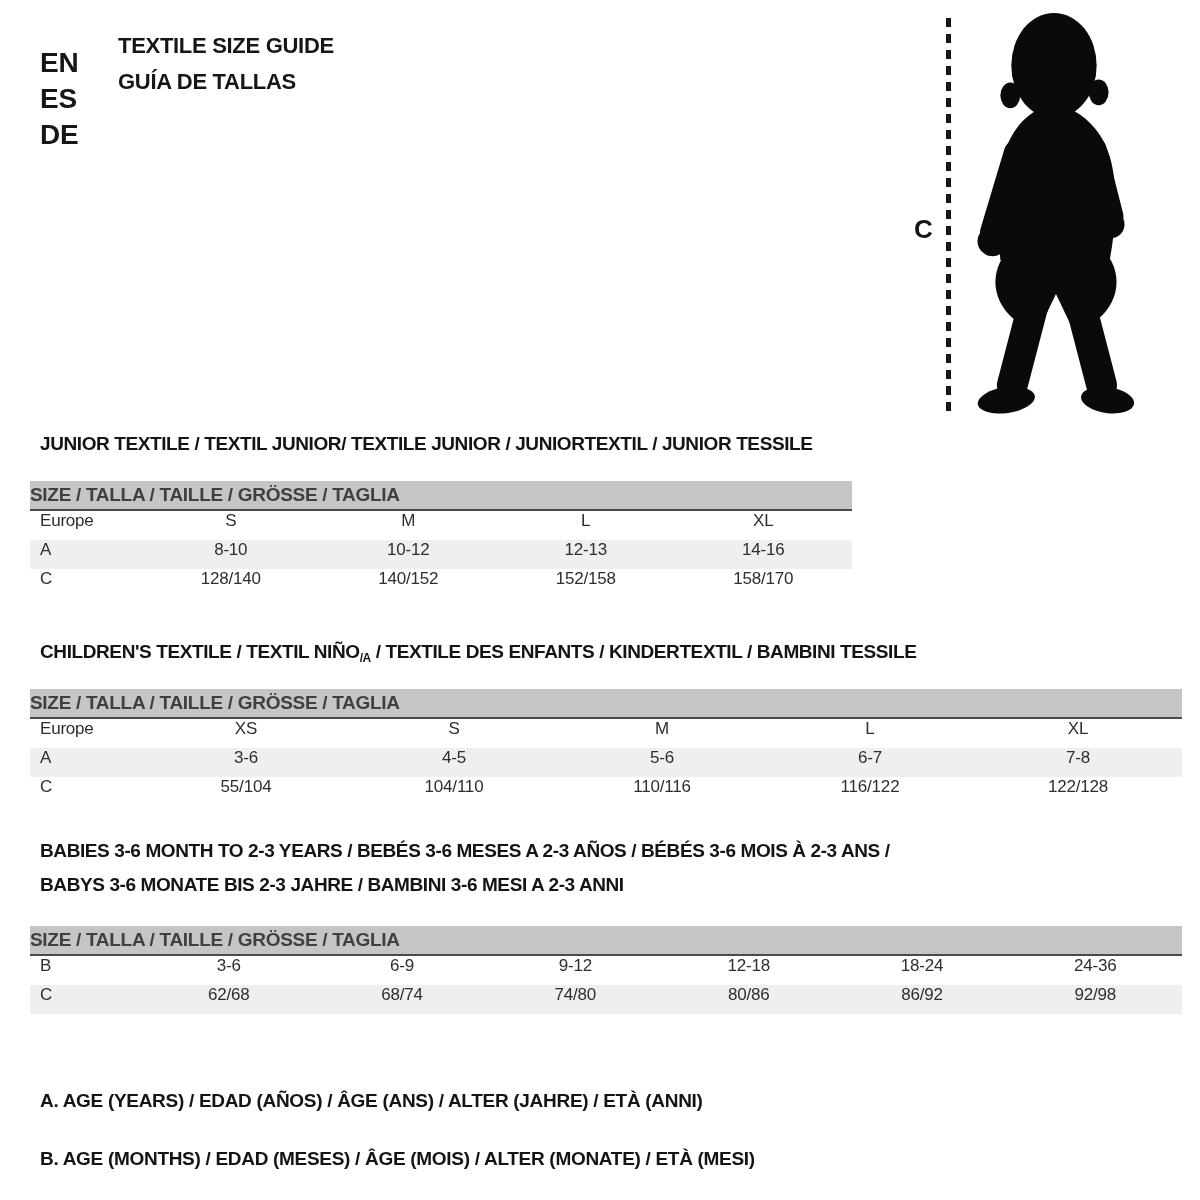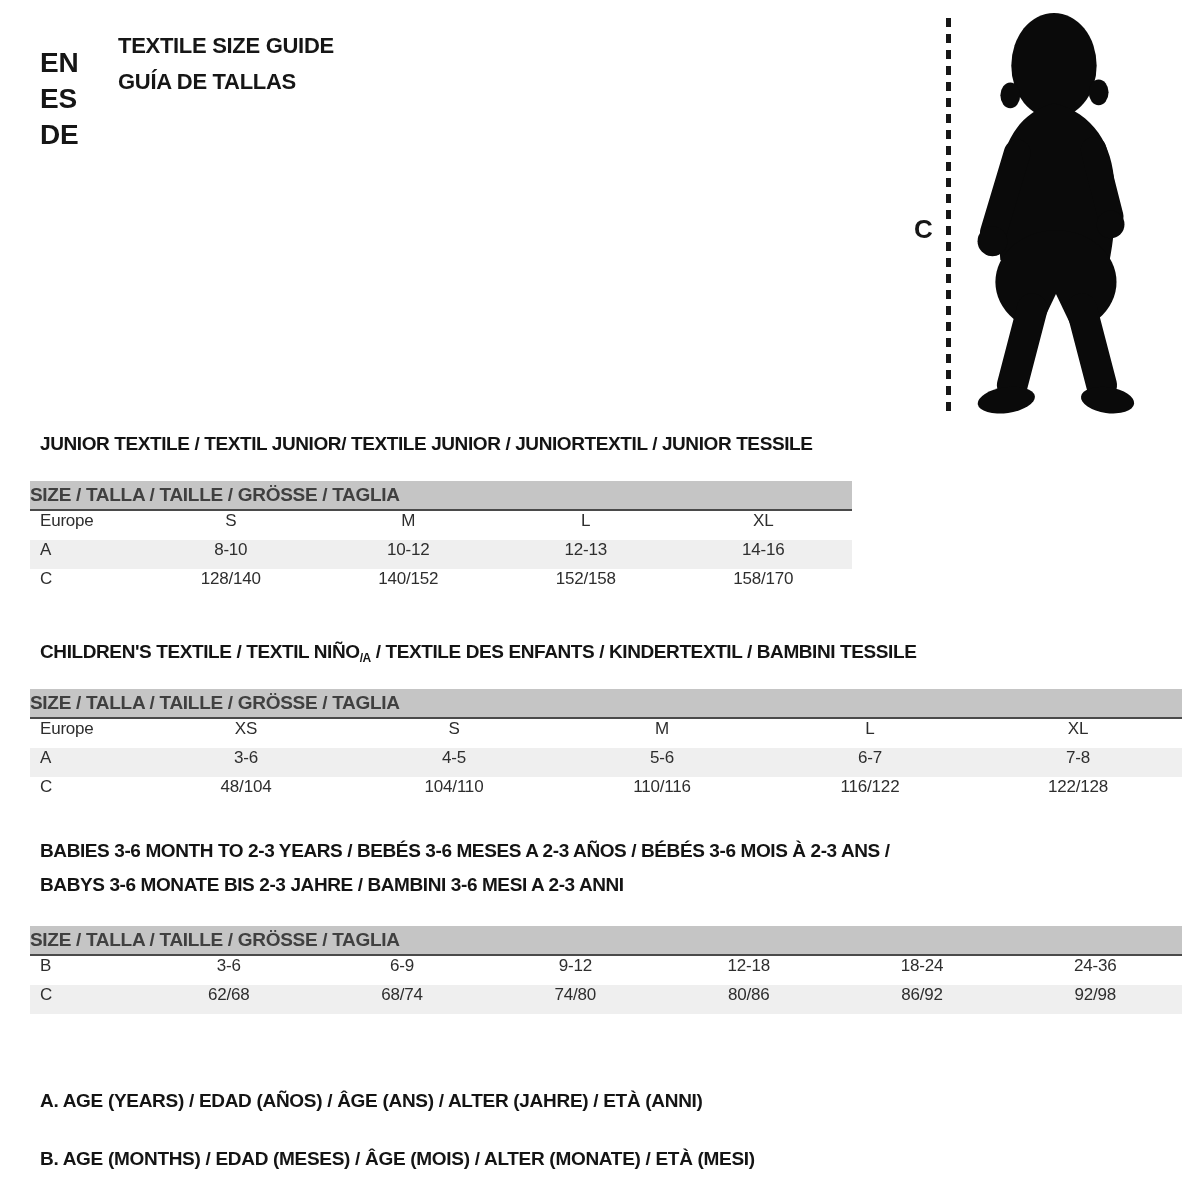--- a/index.html
+++ b/index.html
@@ -139,21 +139,21 @@
         <div class="trow shaded">
           <div class="tlabel">A</div>
           <div class="tcell">3-6</div>
           <div class="tcell">4-5</div>
           <div class="tcell">5-6</div>
           <div class="tcell">6-7</div>
           <div class="tcell">7-8</div>
         </div>
         <div class="trow">
           <div class="tlabel">C</div>
-          <div class="tcell">48/104</div>
+          <div class="tcell">55/104</div>
           <div class="tcell">104/110</div>
           <div class="tcell">110/116</div>
           <div class="tcell">116/122</div>
           <div class="tcell">122/128</div>
         </div>
       </div>
   </div>
 
   <h2 class="sec-heading h-babies1">BABIES 3-6 MONTH TO 2-3 YEARS / BEBÉS 3-6 MESES A 2-3 AÑOS / BÉBÉS 3-6 MOIS À 2-3 ANS /</h2>
   <h2 class="sec-heading h-babies2">BABYS 3-6 MONATE BIS 2-3 JAHRE / BAMBINI 3-6 MESI A 2-3 ANNI</h2>

